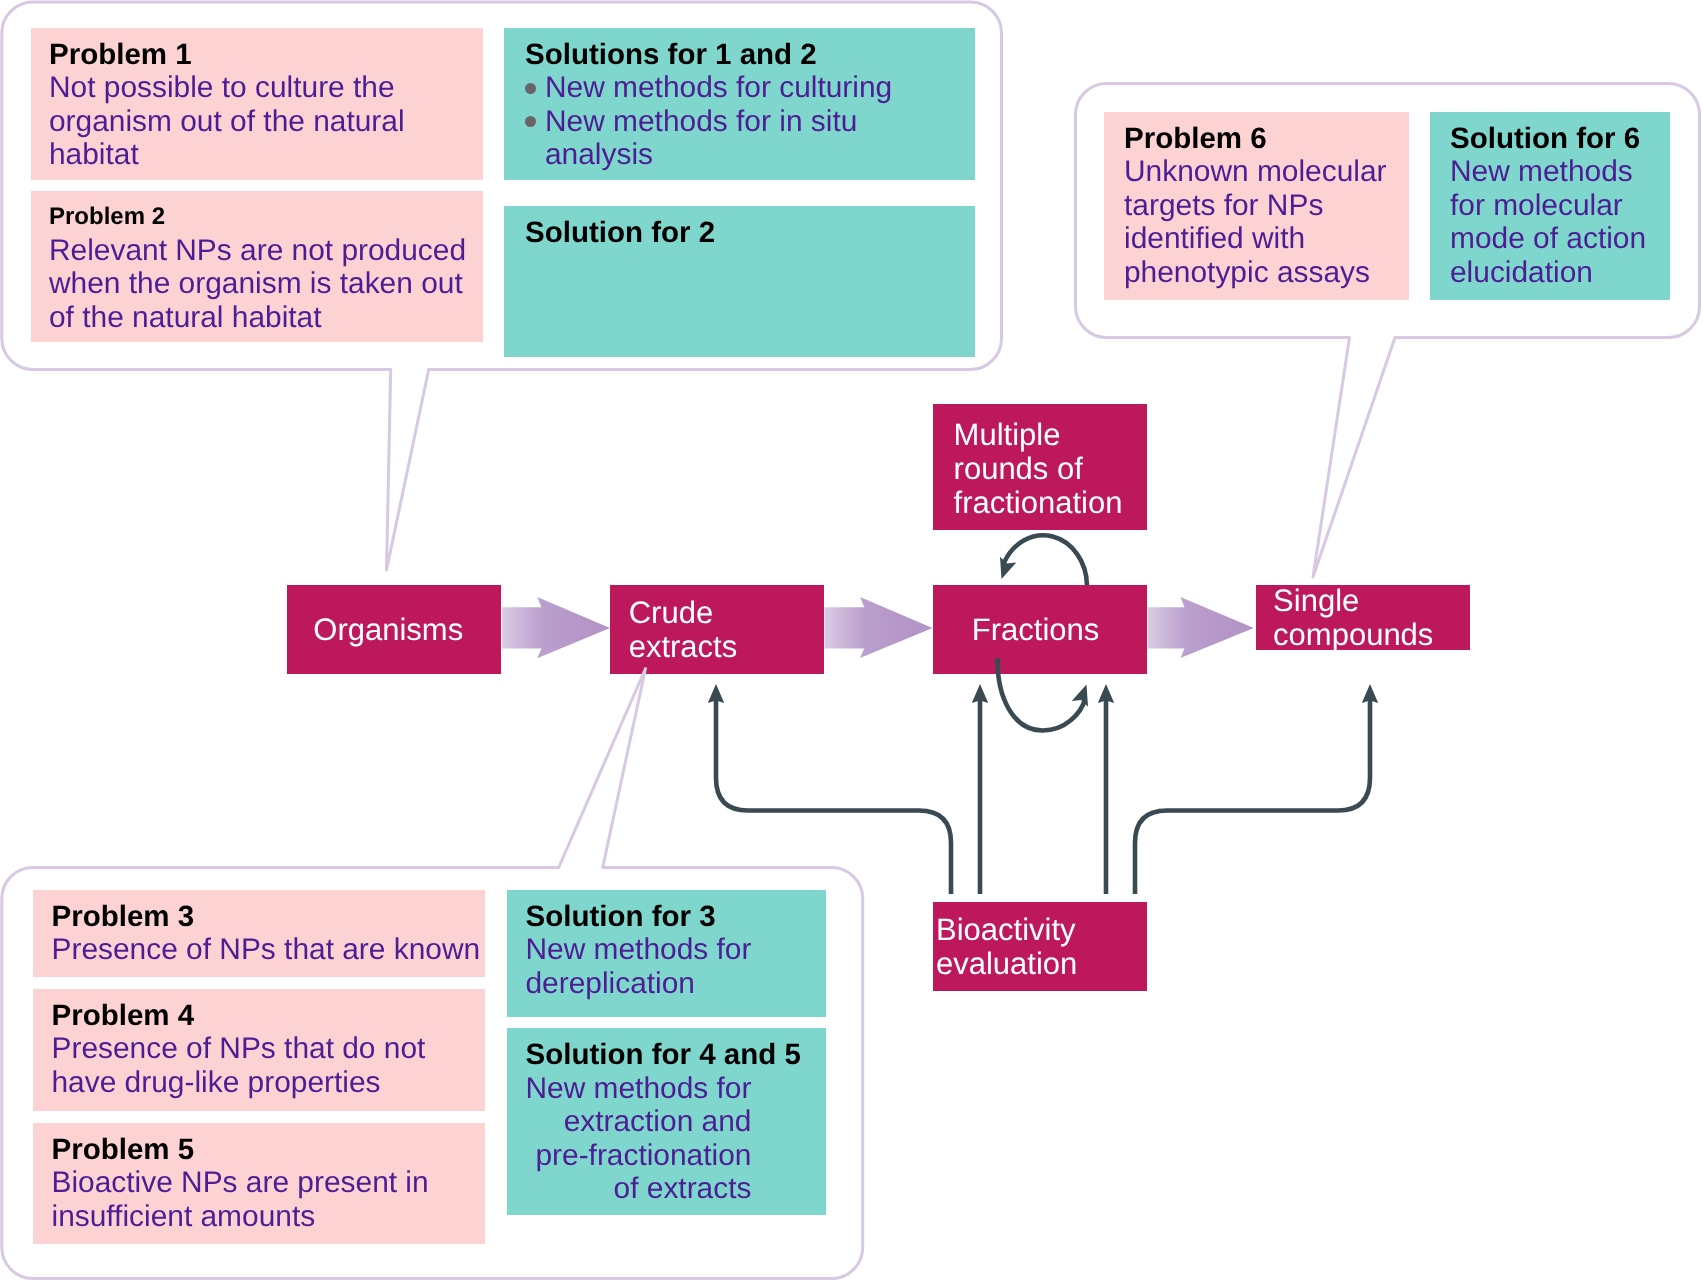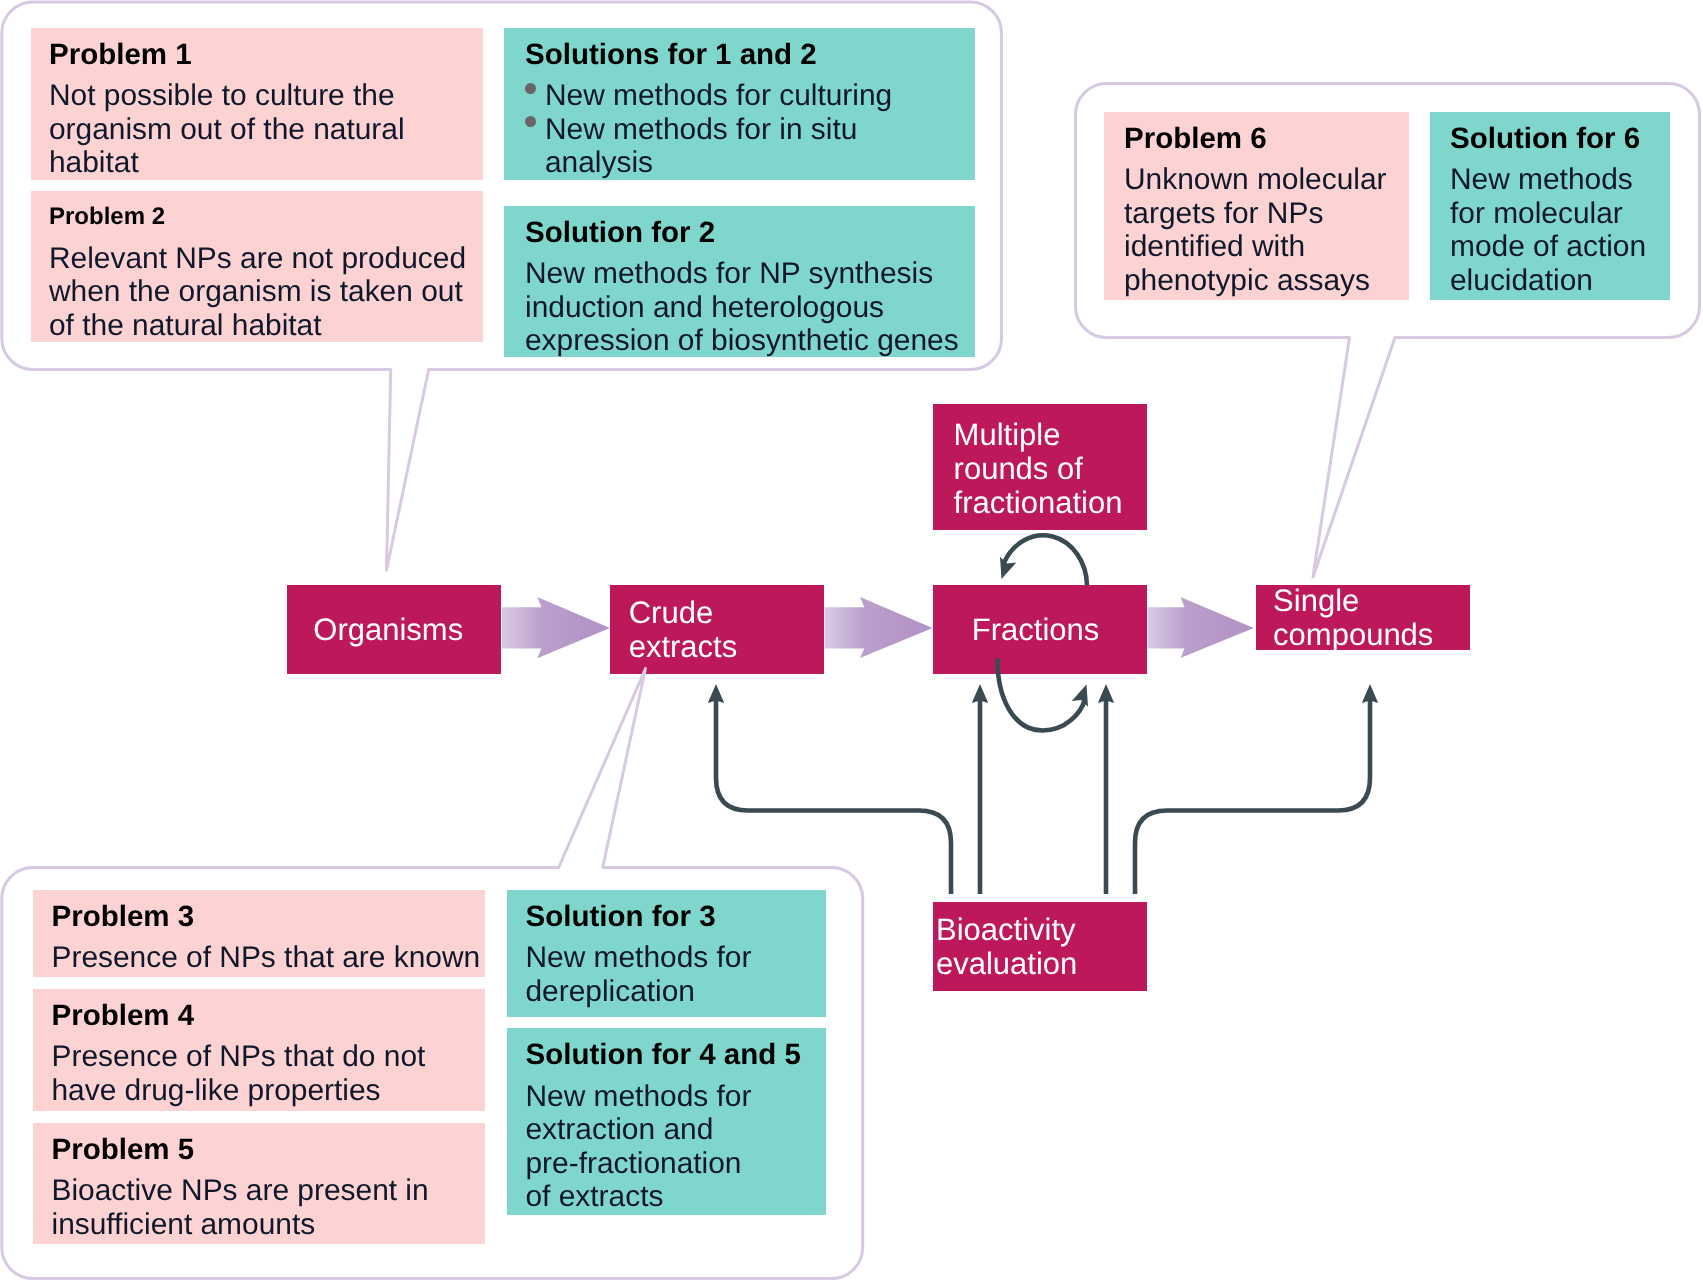--- a/index.html
+++ b/index.html
@@ -6,21 +6,21 @@
   body{width:1703px;height:1283px;background:#ffffff;
        font-family:"Liberation Sans","DejaVu Sans",sans-serif;
        overflow:hidden;position:relative;
        -webkit-font-smoothing:antialiased;text-rendering:geometricPrecision;}
   #stage{position:absolute;left:0;top:0;width:1703px;height:1283px;transform:translateZ(0);}
   .cbox{position:absolute;box-sizing:border-box;}
   .pink{background:#fcd2d2;}
   .teal{background:#7fd6cc;}
   .pbox{position:absolute;background:#be185d;color:#ffffff;box-sizing:border-box;display:flex;align-items:center;z-index:2;}
   .ttl{font-weight:bold;color:#000000;}
-  .bodytx{color:#0f172a;font-size:29.9px !important;margin-top:8px;}
+  .bodytx{color:#4c1d95;font-size:29.9px !important;}
   .ctext{position:absolute;transform:translateZ(0);}
   .flowlabel{color:#ffffff;transform:translateZ(0);font-size:31px;line-height:33.7px;white-space:nowrap;}
   svg.ov{position:absolute;left:0;top:0;width:1703px;height:1283px;pointer-events:none;}
   svg.panelsvg{z-index:5;}
   svg.connsvg{z-index:6;}
   .dot{position:absolute;width:11.2px;height:11.2px;border-radius:50%;background:#6a6368;}
 </style>
 </head>
 <body>
 
@@ -57,25 +57,20 @@
       <div>New methods for culturing</div>
       <div>New methods for in situ</div>
       <div>analysis</div>
     </div>
     <span class="dot" style="left:20.9px;top:54.6px;"></span>
     <span class="dot" style="left:20.9px;top:88.1px;"></span>
   </div>
 
   <div class="cbox teal" style="left:504px;top:206px;width:471px;height:151px;">
     <div class="ctext ttl" style="left:21px;top:9.7px;font-size:29.5px;line-height:33.5px;">Solution for 2</div>
-    <div class="ctext bodytx" style="left:21px;top:43.2px;font-size:29.5px;line-height:33.5px;">
-      <div>New methods for NP synthesis</div>
-      <div>induction and heterologous</div>
-      <div>expression of biosynthetic genes</div>
-    </div>
   </div>
 
   <svg class="ov panelsvg" viewBox="0 0 1703 1283">
     <path d="M 1106.5 83.5 A 31 31 0 0 0 1075.5 114.5 L 1075.5 306.5
              A 31 31 0 0 0 1106.5 337.5 L 1349.5 337.5 L 1313 577 L 1395 337.5
              L 1668.5 337.5 A 31 31 0 0 0 1699.5 306.5 L 1699.5 114.5
              A 31 31 0 0 0 1668.5 83.5 Z" fill="none" stroke="#d7c9e1" stroke-width="3" stroke-linejoin="round"></path>
   </svg>
 
   <div class="cbox pink" style="left:1104px;top:112.3px;width:305px;height:188px;">
@@ -129,21 +124,21 @@
   </div>
 
   <div class="cbox teal" style="left:507px;top:890.3px;width:319px;height:126.5px;">
     <div class="ctext ttl" style="left:18.5px;top:9.7px;font-size:29.5px;line-height:33.5px;">Solution for 3</div>
     <div class="ctext bodytx" style="left:18.5px;top:43.2px;font-size:29.5px;line-height:33.5px;">
       <div>New methods for</div>
       <div>dereplication</div>
     </div>
   </div>
 
-  <div class="cbox teal" style="left:507px;top:1028.4px;width:319px;height:187px;">
+  <div class="cbox teal" style="left:507px;top:1028.4px;width:319px;height:187px;text-align:right;">
     <div class="ctext ttl" style="left:18.5px;top:9.7px;font-size:29.5px;line-height:33.5px;">Solution for 4 and 5</div>
     <div class="ctext bodytx" style="left:18.5px;top:43.2px;font-size:29.5px;line-height:33.5px;">
       <div>New methods for</div>
       <div>extraction and</div>
       <div>pre-fractionation</div>
       <div>of extracts</div>
     </div>
   </div>
 
   <svg class="ov" viewBox="0 0 1703 1283">

